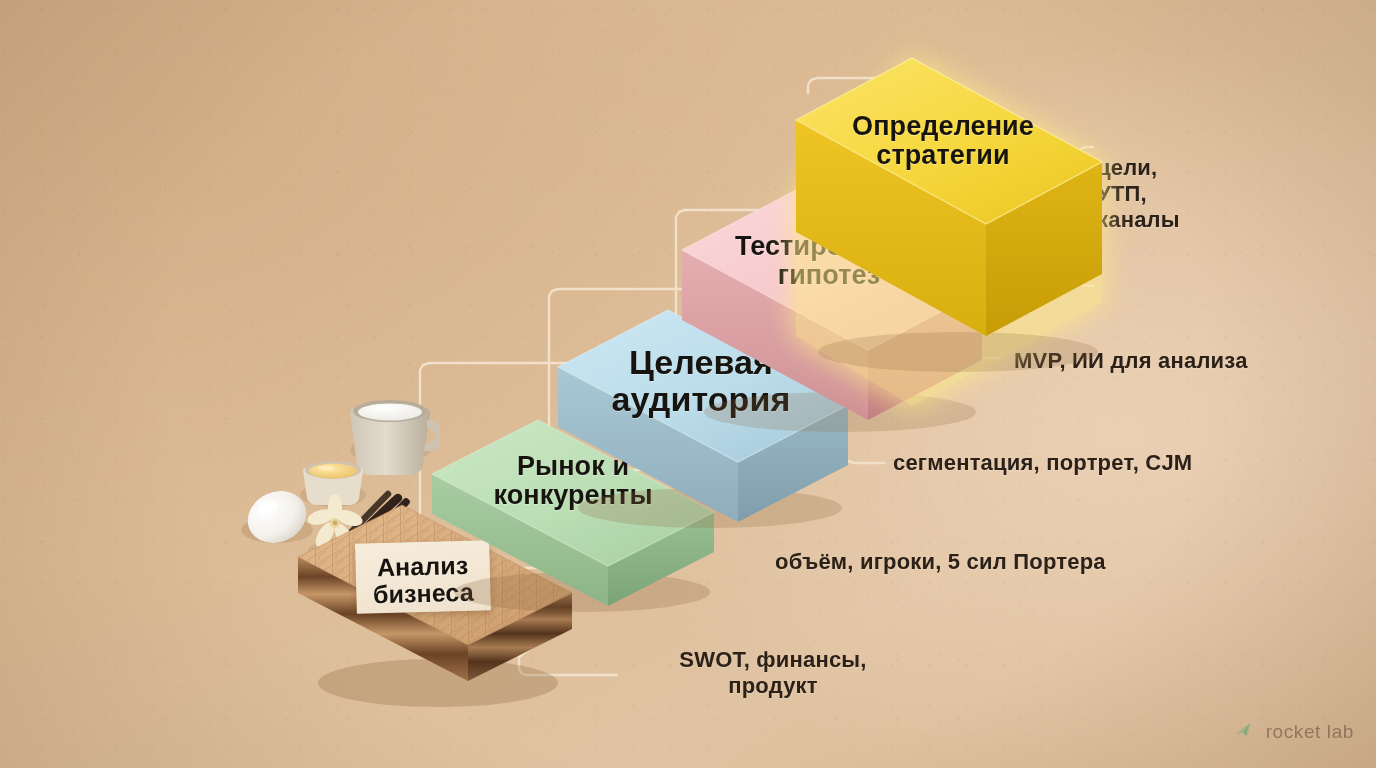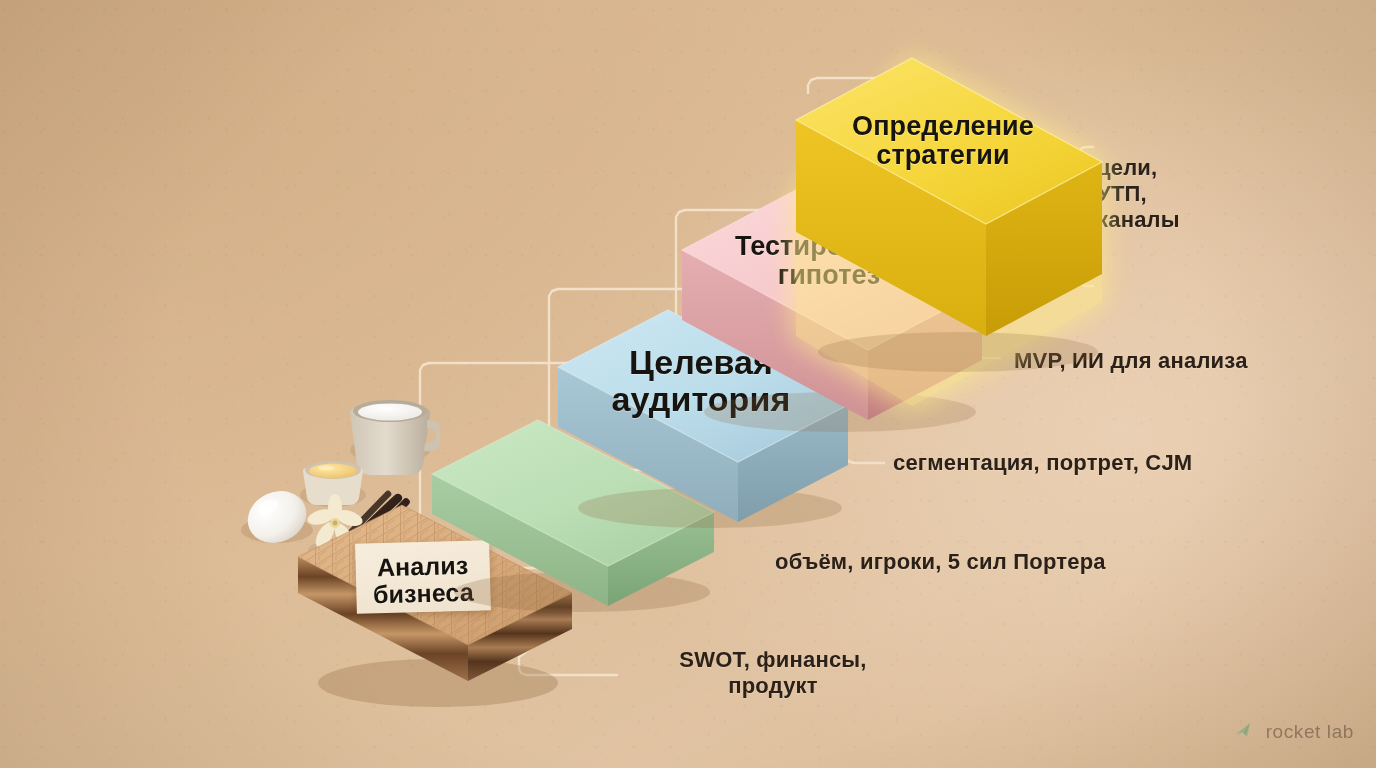--- a/index.html
+++ b/index.html
@@ -246,20 +246,22 @@
           <stop offset="0%" stop-color="#99c093"></stop>
           <stop offset="100%" stop-color="#7ba476"></stop>
         </linearGradient>
       </defs>
       <ellipse cx="150" cy="172" rx="128" ry="20" fill="#8f6840" opacity=".26"></ellipse>
       <polygon points="106,0 282,92 176,146 0,54" fill="url(#grnTop)"></polygon>
       <polygon points="0,54 176,146 176,186 0,94" fill="url(#grnL)"></polygon>
       <polygon points="176,146 282,92 282,132 176,186" fill="url(#grnR)"></polygon>
       <polygon points="106,0 282,92 176,146 0,54" fill="none" stroke="#d6ecd1" stroke-width="1.2" opacity=".6"></polygon>
     </svg>
+    <div class="blk-label" style="left:28px;top:32px;width:226px;font-size:27px;">Рынок и
+конкуренты</div>
   </div>
 
   <div class="block" style="left:558px;top:310px;z-index:7;">
     <svg width="300" height="225" viewBox="0 0 300 225">
       <defs>
         <linearGradient id="bluTop" x1="0.1" y1="0" x2="0.9" y2="1">
           <stop offset="0%" stop-color="#cbe7f2"></stop>
           <stop offset="55%" stop-color="#bbdcea"></stop>
           <stop offset="100%" stop-color="#a6cadb"></stop>
         </linearGradient>

